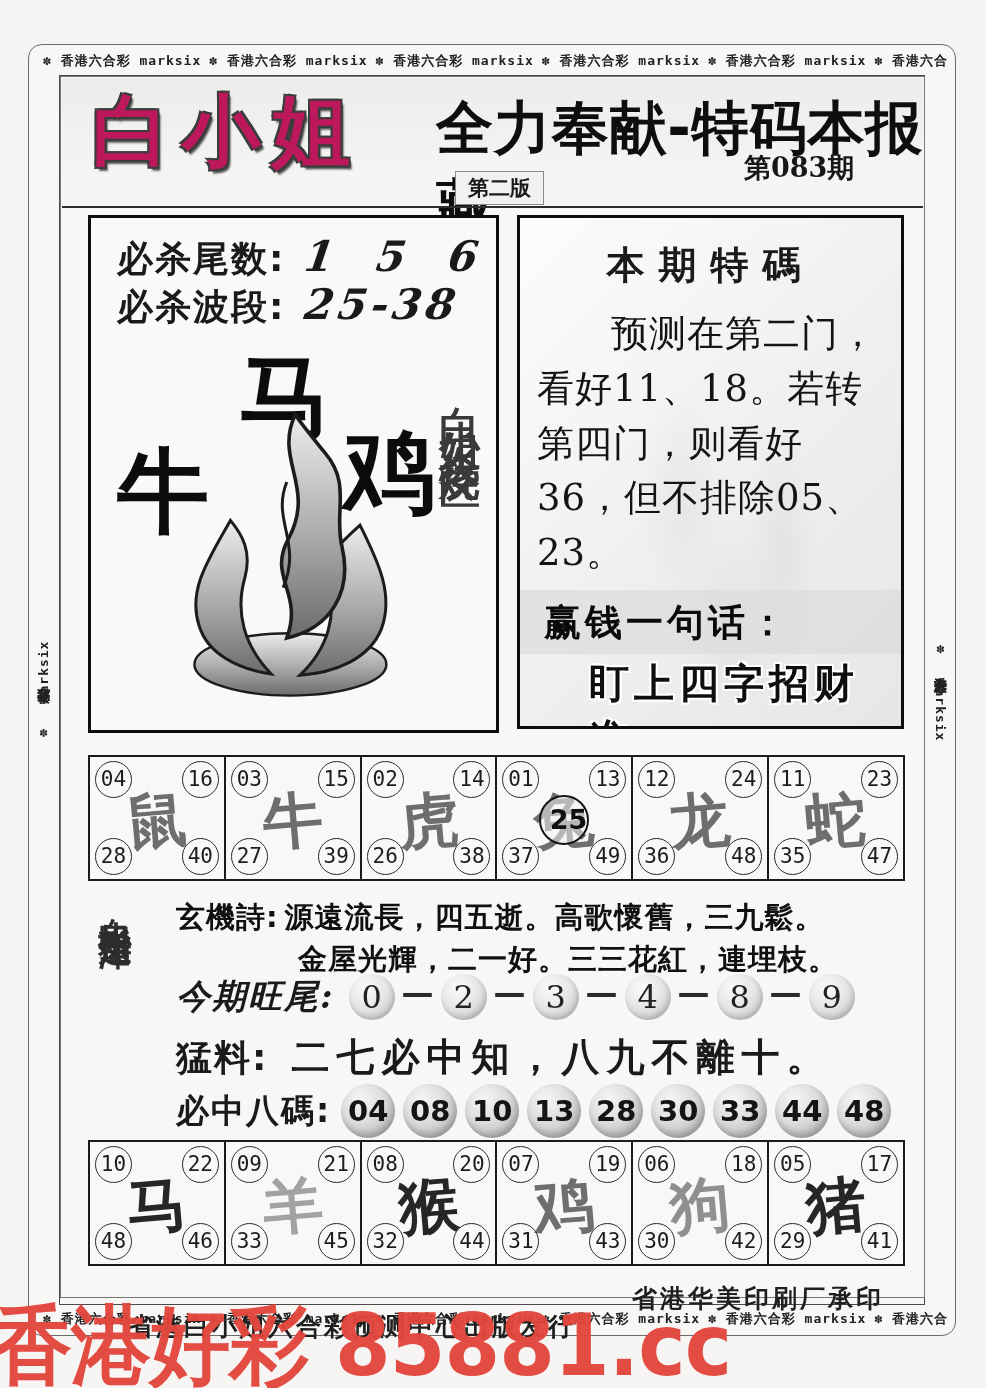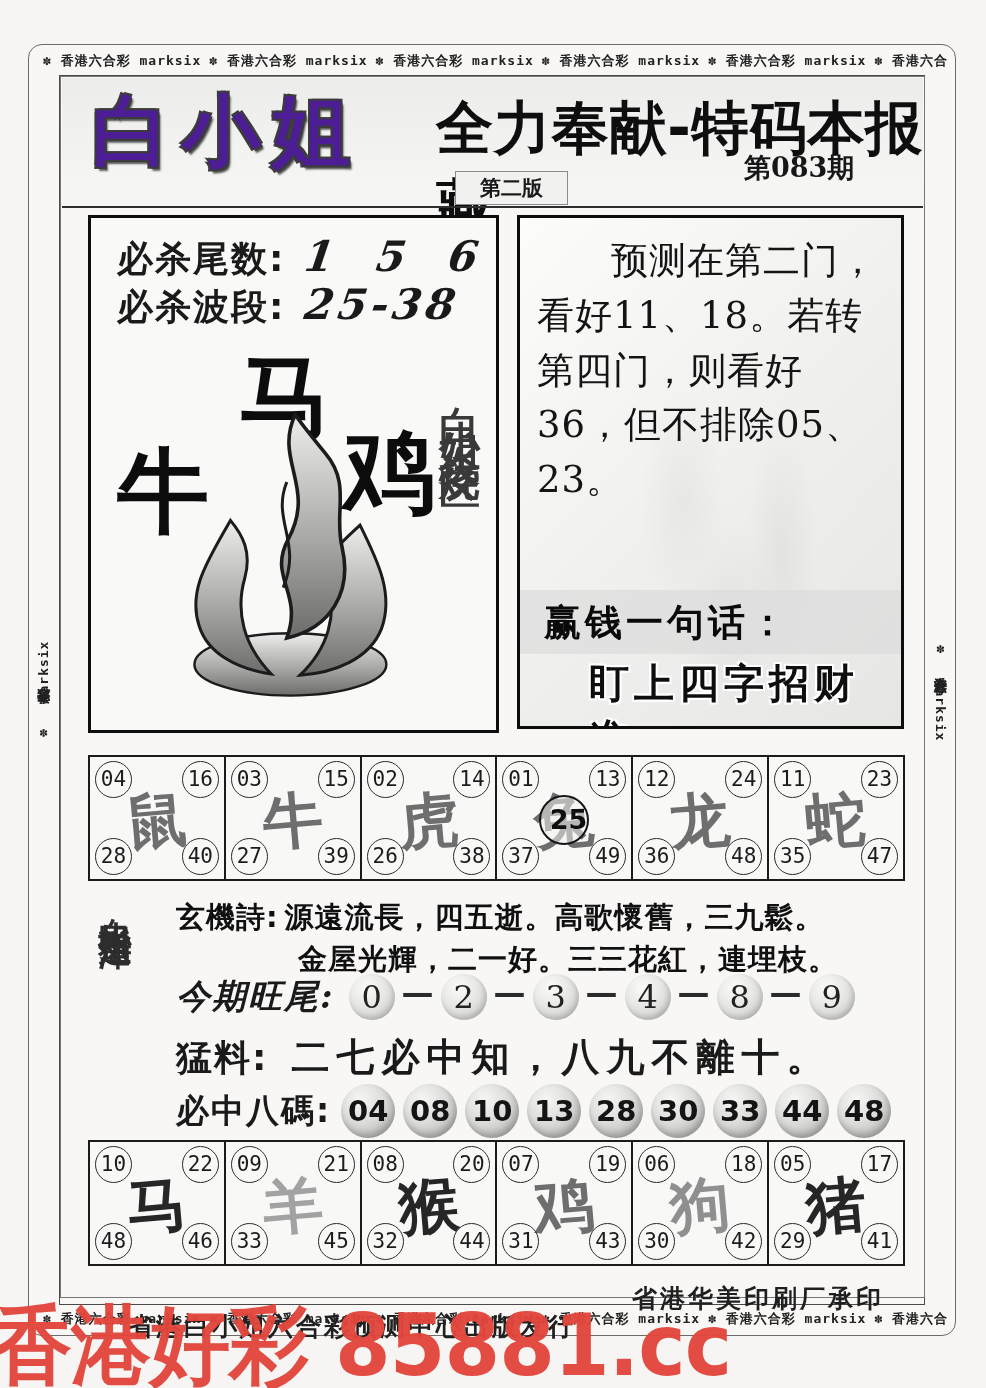--- a/index.html
+++ b/index.html
@@ -29,30 +29,30 @@
     writing-mode:vertical-rl; text-orientation:mixed;
   }
   .strip-left  { left:2px;  transform:rotate(180deg); }
   .strip-right { right:2px; }
 
   
   .header-band{ position:absolute; left:62px; top:78px; width:861px; height:128px;
     background:linear-gradient(180deg,#ececeb 0%,#f5f5f4 80%); }
   .brand {
     position:absolute; left:92px; top:80px; font-size:78px; font-weight:800;
-    letter-spacing:12px; color:#4c1d95; font-family:"DejaVu Serif", serif;
+    letter-spacing:12px; color:#be185d; font-family:"DejaVu Serif", serif;
     text-shadow:-2px -2px 0 #3c3c3c, 2px -2px 0 #3c3c3c, -2px 2px 0 #3c3c3c, 2px 2px 0 #3c3c3c, 3px 4px 2px #555;
   }
   .main-title {
     position:absolute; left:436px; top:90px; font-size:58px; font-weight:900;
     letter-spacing:1px; color:#0e0e0e; transform:scaleX(.98); transform-origin:left;
   }
   .issue { position:absolute; left:744px; top:150px; font-size:27px; font-weight:600;
     font-family:"DejaVu Serif", serif; color:#171717; }
-  .edition { position:absolute; left:455px; top:171px; padding:2px 24px;
+  .edition { position:absolute; left:455px; top:171px; padding:2px 12px;
     border:1px solid #8a8a8a; background:#f1f1ef; font-size:21px; font-weight:700;
     font-family:"DejaVu Serif", serif; }
   .header-rule { position:absolute; left:62px; top:206px; width:861px; height:2px; background:#2d2d2d; }
 
   
   .content-border{ position:absolute; left:60px; top:76px; width:865px; height:1222px;
     border:1px solid #777; pointer-events:none; }
 
   
   .kill-box { position:absolute; left:88px; top:215px; width:411px; height:518px;
@@ -224,20 +224,21 @@
       <path d="M52,92 C34,124 16,150 26,180 C33,203 58,216 86,220 C63,196 56,168 64,140 C70,118 62,104 52,92 Z" fill="url(#fg)" stroke="#1c1c1c" stroke-width="2.5"></path>
       <path d="M160,96 C176,128 188,154 178,182 C168,208 138,219 110,221 C134,198 141,170 133,144 C127,124 143,112 160,96 Z" fill="url(#fg)" stroke="#1c1c1c" stroke-width="2.5"></path>
       <path d="M106,4 C88,42 124,64 100,108 C83,140 113,152 99,190 C135,182 154,152 145,114 C138,85 153,62 131,36 C122,25 113,14 106,4 Z" fill="url(#fg)" stroke="#1c1c1c" stroke-width="3"></path>
       <path d="M99,60 C86,92 112,110 96,148" fill="none" stroke="#1c1c1c" stroke-width="2.5"></path>
     </svg>
     <div class="kill-side">白小姐炎烧区</div>
   </div>
 
   <div class="special-box">
     <div class="ghost"></div>
+    <div class="special-title">本期特碼</div>
     <div class="special-body">预测在第二门，看好11、18。若转第四门，则看好36，但不排除05、23。</div>
     <div class="win-band"></div>
     <div class="win-label">赢钱一句话：</div>
     <div class="win-phrase">盯上四字招财進</div>
   </div>
 
   <div class="zrow zrow1">
     <div class="zcell">
       <span class="cnum tl">04</span>
       <span class="cnum tr">16</span>

